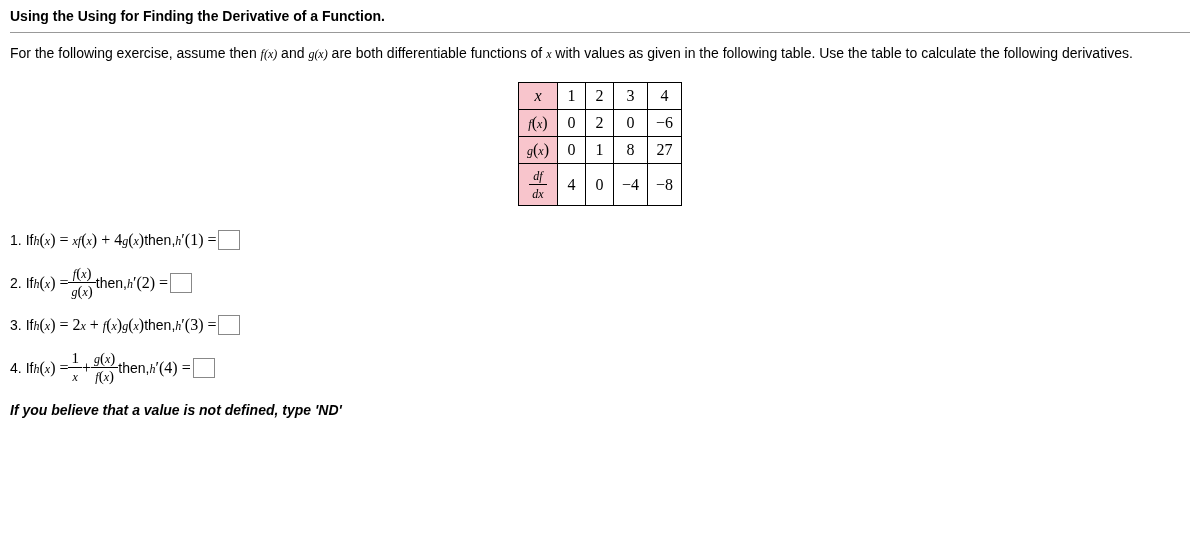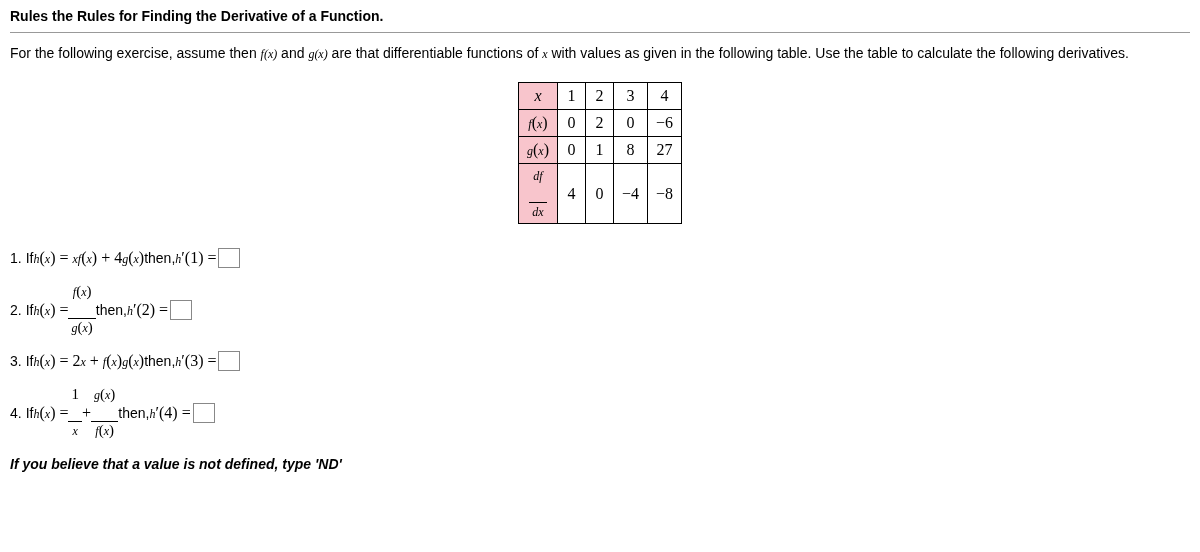--- a/index.html
+++ b/index.html
@@ -57,21 +57,21 @@
       display: inline-block;
       vertical-align: middle;
       text-align: center;
       font-family: 'Times New Roman', serif;
       font-size: 15px;
       line-height: 1;
     }
     .frac .num {
       display: block;
       border-bottom: 1px solid #000;
-      padding: 0 3px 19px 3px;
+      padding: 0 3px 1px 3px;
     }
     .frac .den {
       display: block;
       padding: 1px 3px 0 3px;
     }
     .problems {
       font-size: 14px;
     }
     .problem {
       display: flex;
@@ -102,24 +102,24 @@
       margin-top: 18px;
     }
     .eq {
       font-family: 'Times New Roman', serif;
       font-size: 16px;
     }
   </style>
 </head>
 <body>
 
-<div class="heading">Rules the Rules for Finding the Derivative of a Function.</div>
+<div class="heading">Using the Using for Finding the Derivative of a Function.</div>
 
 <div class="instructions">
-  <span>For the following exercise, assume then </span><span class="math-i">f(x)</span><span> and </span><span class="math-i">g(x)</span><span> are that differentiable functions of </span><span class="math-i">x</span><span> with values as given in the following table. Use the table to calculate the following derivatives.</span>
+  <span>For the following exercise, assume then </span><span class="math-i">f(x)</span><span> and </span><span class="math-i">g(x)</span><span> are both differentiable functions of </span><span class="math-i">x</span><span> with values as given in the following table. Use the table to calculate the following derivatives.</span>
 </div>
 
 <div class="table-wrap">
   <table>
     <tbody>
         <tr>
       <td class="hdr x-col">x</td>
       <td>1</td>
       <td>2</td>
       <td>3</td>

